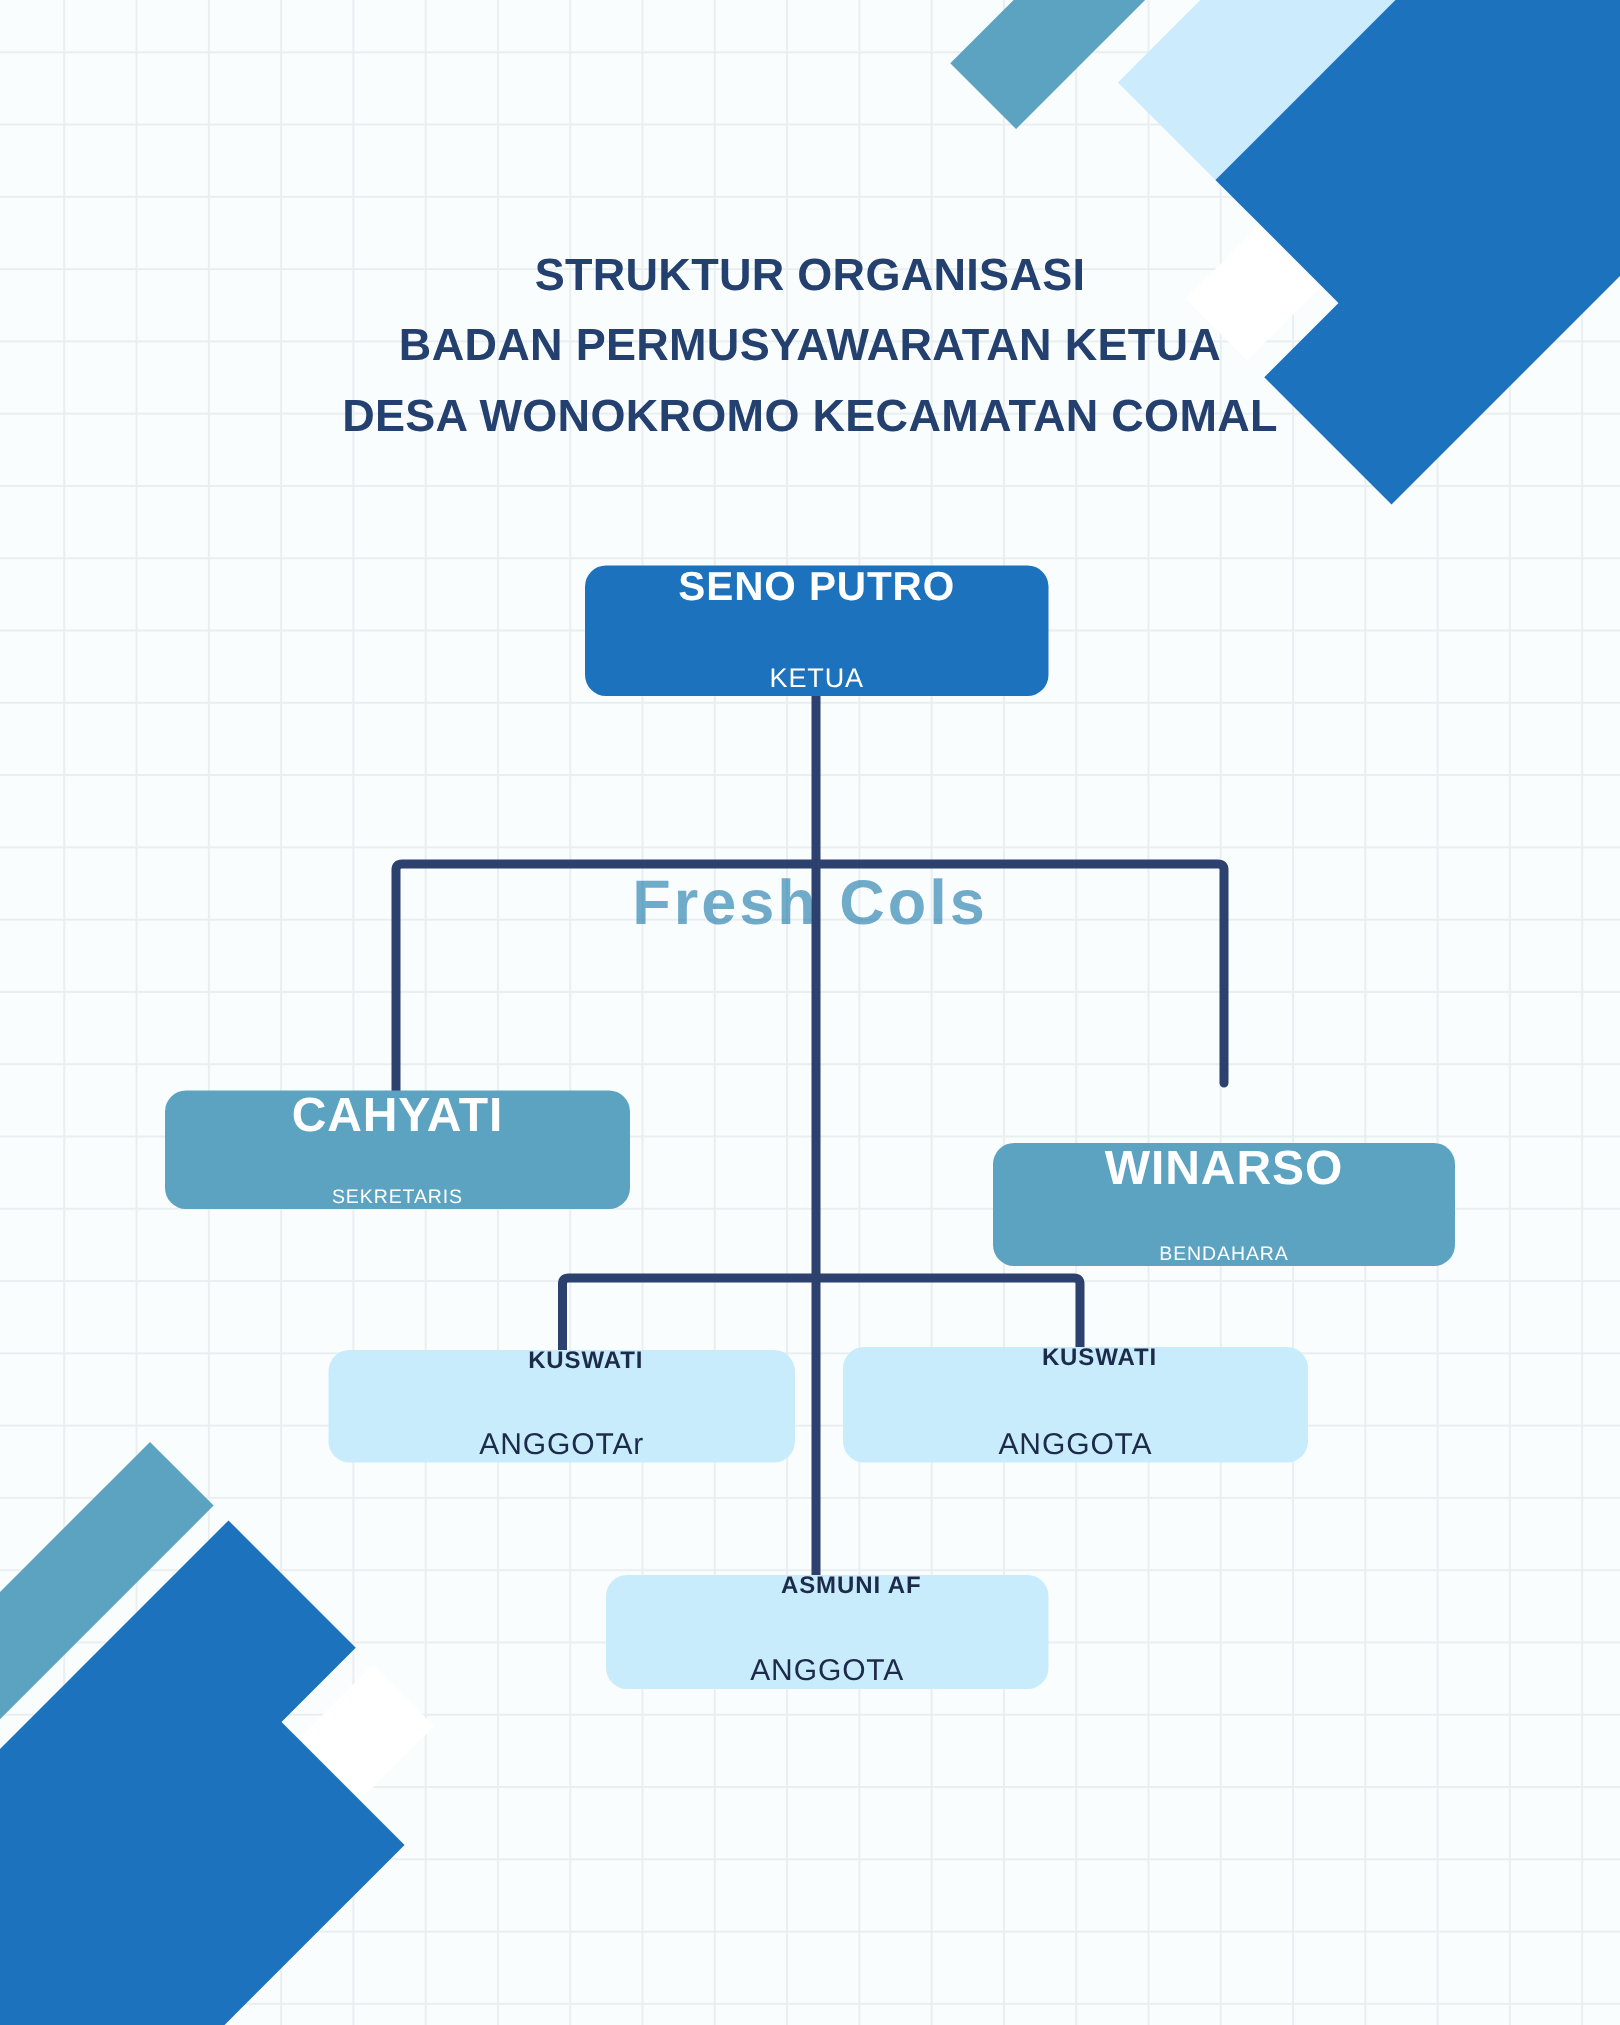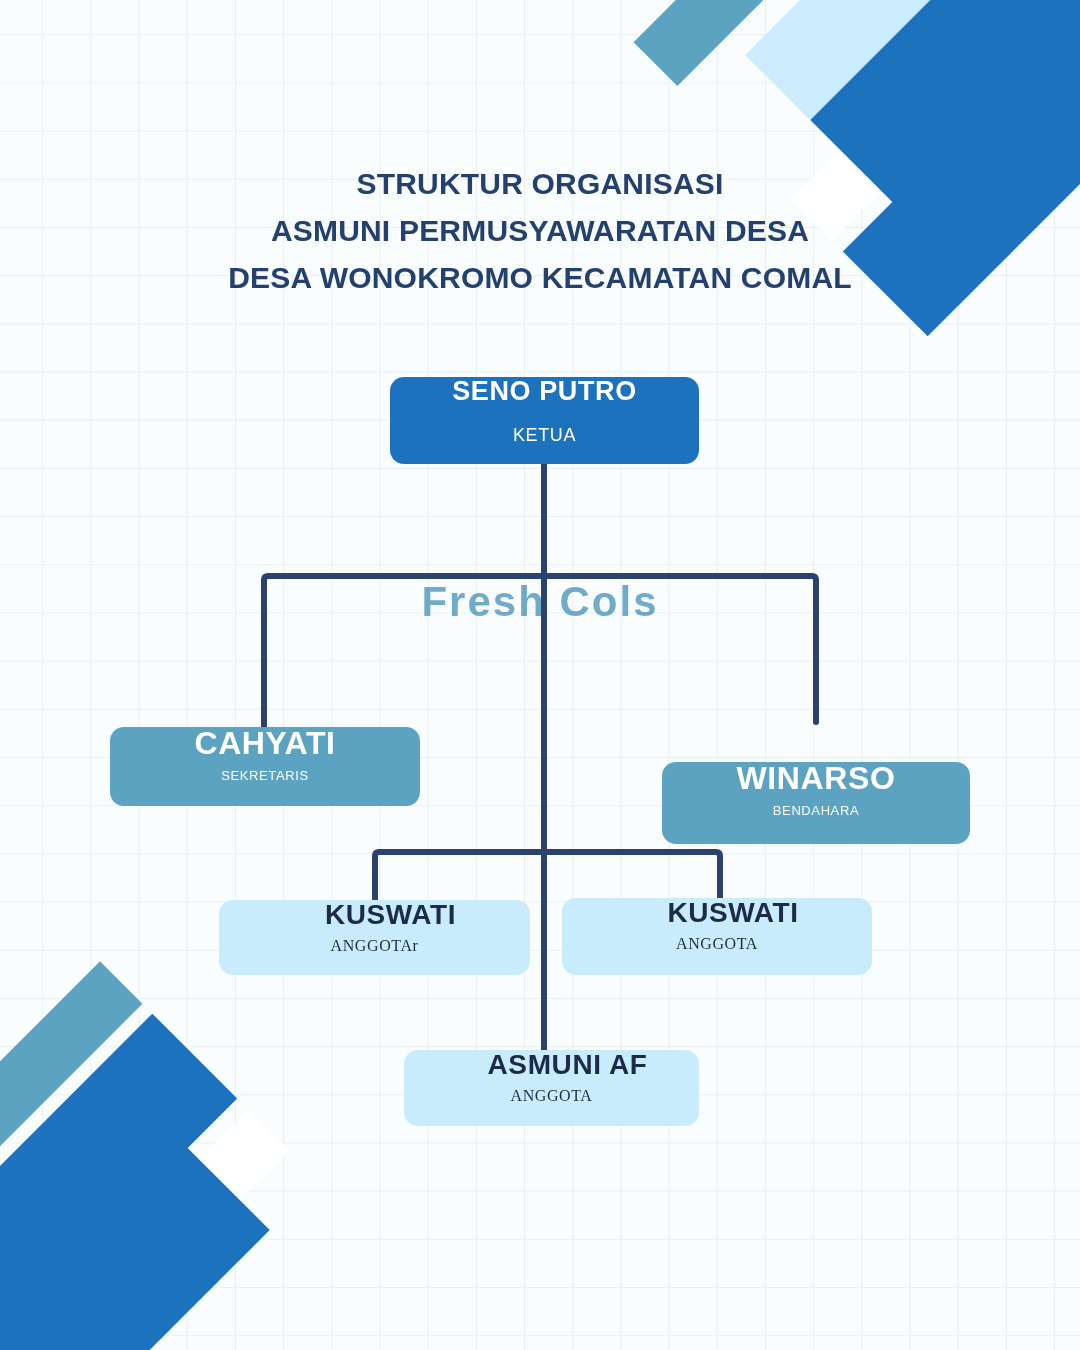--- a/index.html
+++ b/index.html
@@ -91,21 +91,21 @@
   .lines { position: absolute; inset: 0; z-index: 2; }
 
   
   .node {
     position: absolute;
     z-index: 4;
     border-radius: 14px;
     display: flex;
     flex-direction: column;
     align-items: center;
-    justify-content: flex-start;
+    justify-content: space-between;
     box-sizing: border-box;
     text-align: center;
   }
   .node .nm {
     font-weight: bold;
     letter-spacing: 0.6px;
     line-height: 1.05;
   }
   .node .rl {
     letter-spacing: 0.6px;
@@ -123,22 +123,22 @@
     background: #5ca3c2;
     color: #ffffff;
   }
   .node--mid .nm { font-size: 32px; }
   .node--mid .rl { font-size: 13px; margin-top: 7px; }
 
   .node--leaf {
     background: #c9ecfd;
     color: #1d2b4a;
   }
-  .node--leaf .nm { font-size: 28px; margin-left: 32px; }
-  .node--leaf .rl { font-size: 16px; margin-top: 7px; font-family: Liberation Serif, serif; }
+  .node--leaf .nm { font-size: 16px; margin-left: 32px; }
+  .node--leaf .rl { font-size: 20px; margin-top: 7px; }
 </style>
 </head>
 <body>
 
 <div id="poster">
 
   <div class="grid-bg"></div>
 
   <div class="deco deco-tr">
     <svg width="900" height="900" viewBox="0 0 900 900">
@@ -161,21 +161,21 @@
         <rect x="470" y="260" width="58" height="900" fill="#ffffff"></rect>
         <rect x="450" y="330" width="120" height="420" fill="#1d72be"></rect>
         <rect x="334" y="260" width="120" height="900" fill="#1d72be"></rect>
         <rect x="260" y="690" width="60" height="470" fill="#5ca3c2"></rect>
       </g>
     </svg>
   </div>
 
   <div class="title-block">
     <span class="title-line">STRUKTUR ORGANISASI</span>
-    <span class="title-line">ASMUNI PERMUSYAWARATAN DESA</span>
+    <span class="title-line">BADAN PERMUSYAWARATAN KETUA</span>
     <span class="title-line">DESA WONOKROMO KECAMATAN COMAL</span>
   </div>
 
   <div class="watermark">Fresh Cols</div>
 
   <svg class="lines" width="1080" height="1350" viewBox="0 0 1080 1350">
     <g fill="none" stroke="#2c416e" stroke-width="6" stroke-linecap="round" stroke-linejoin="round">
 
       <path d="M 544 464 L 544 1050"></path>
 

